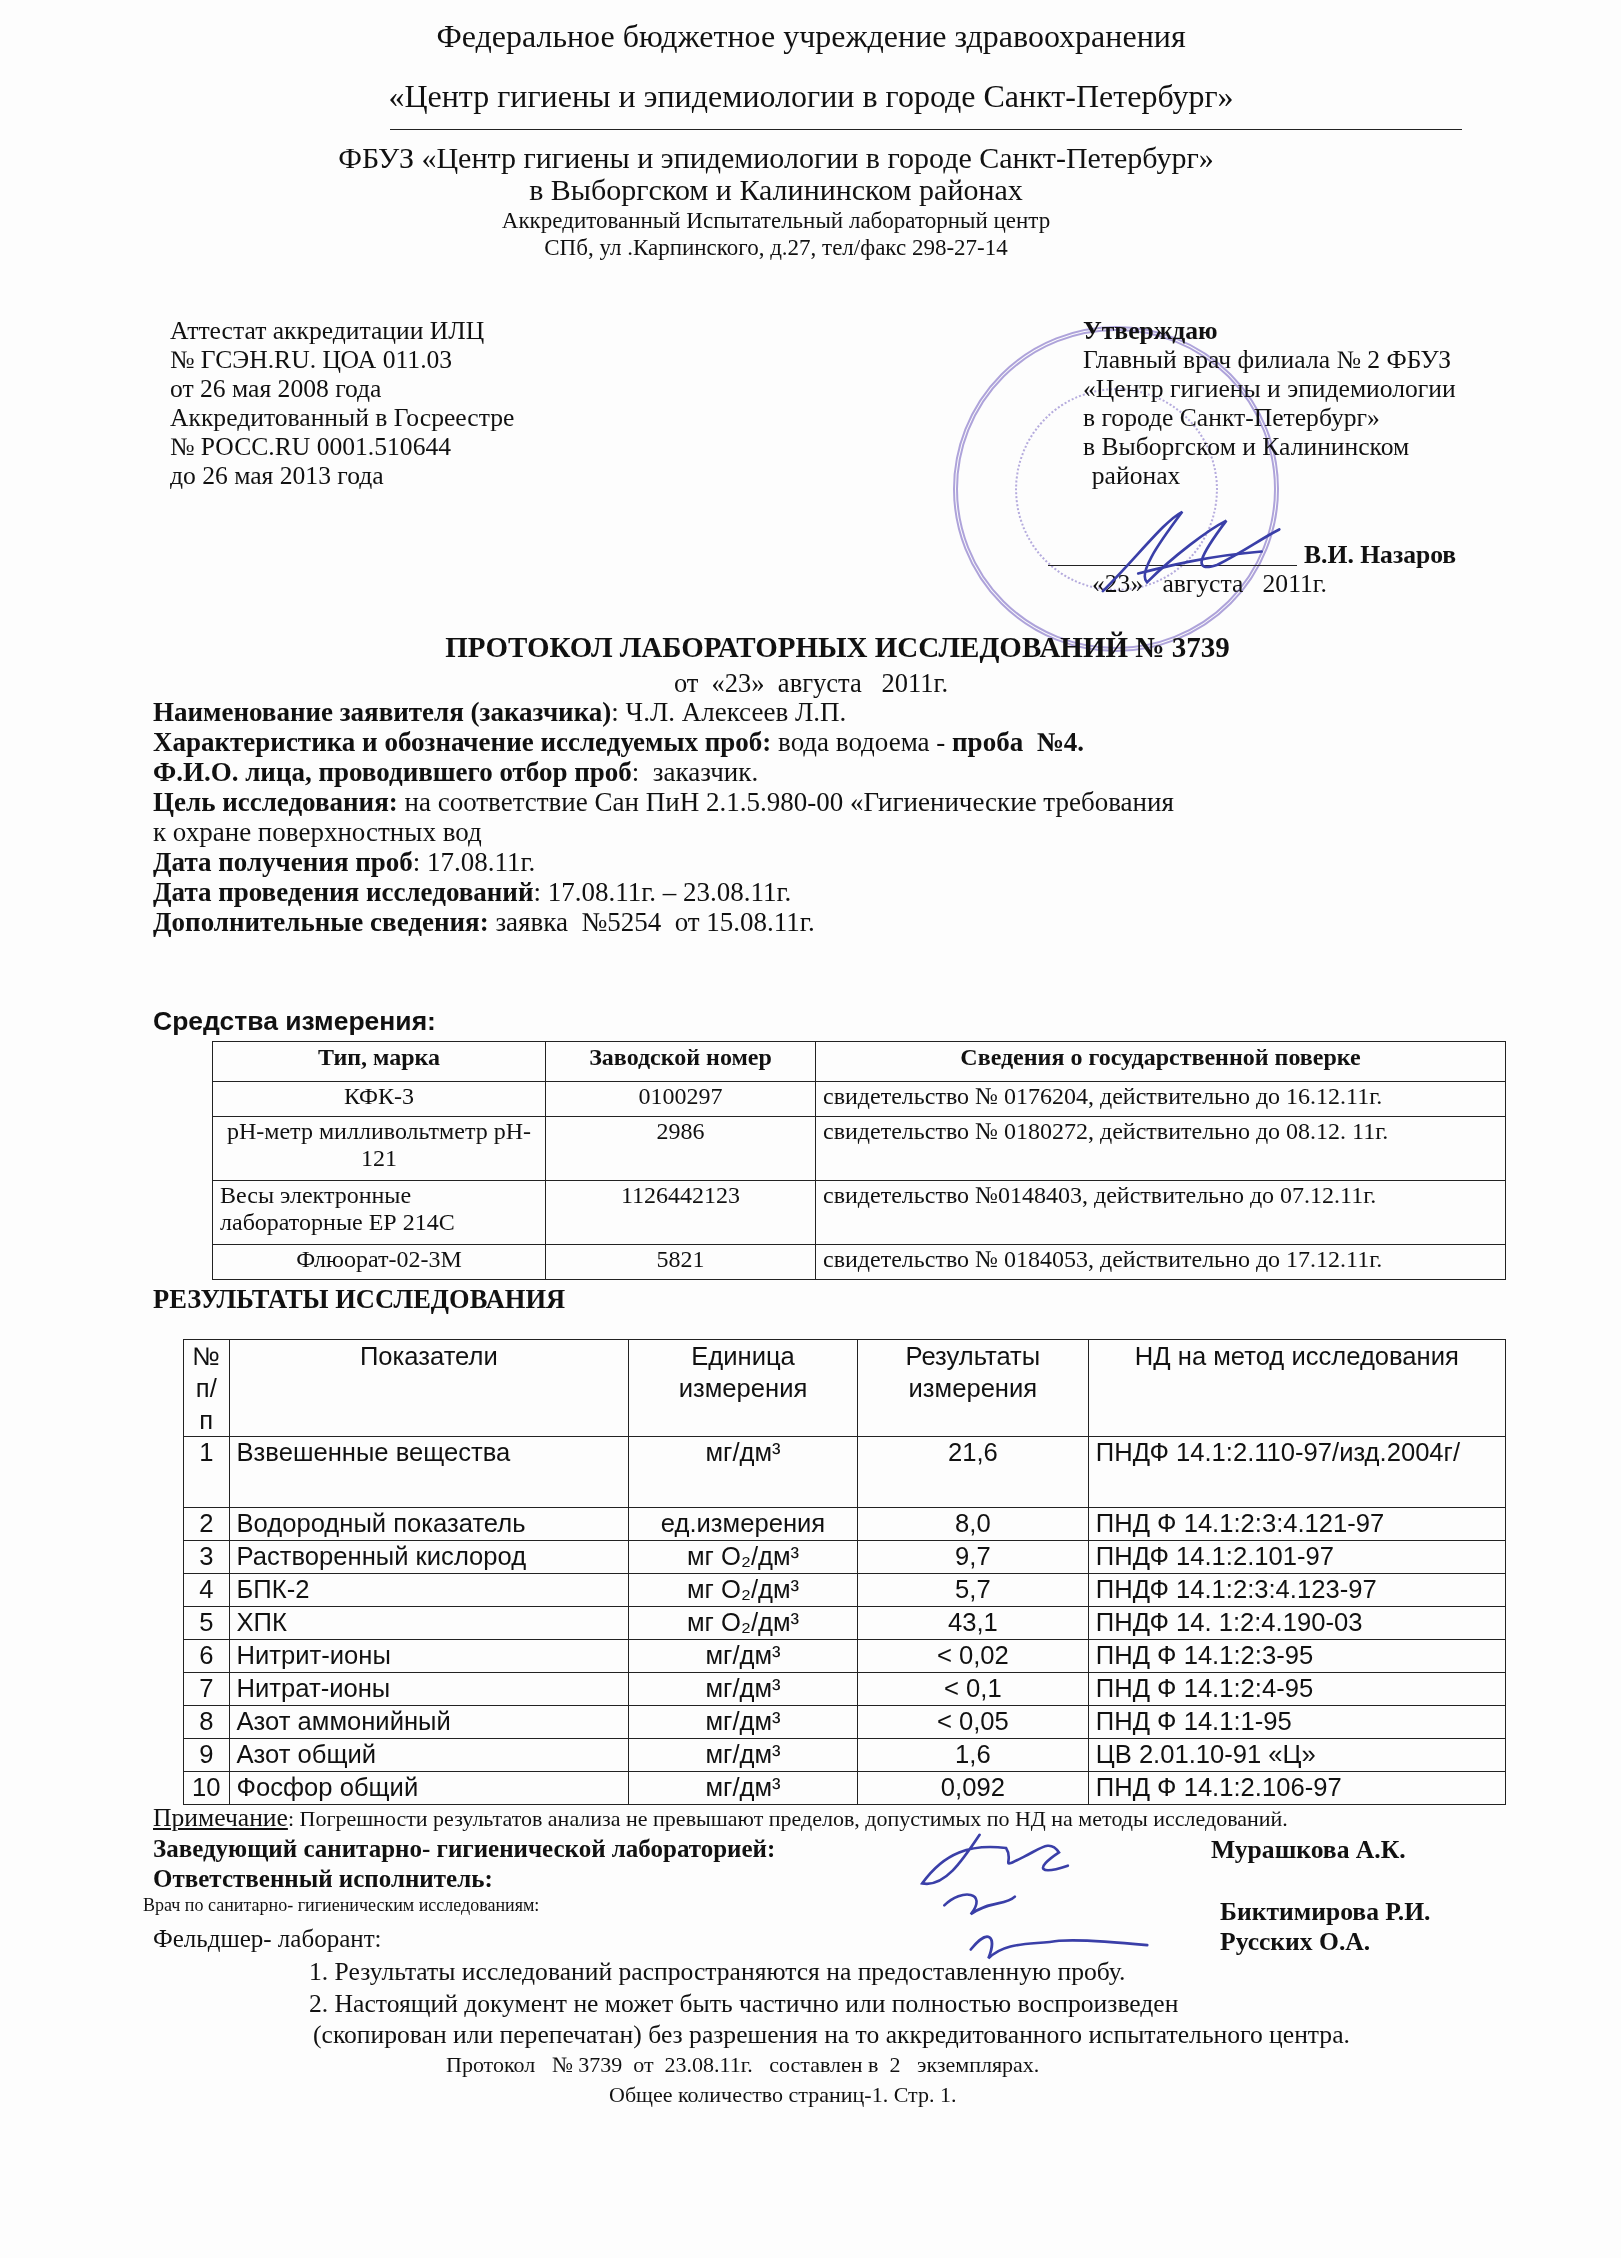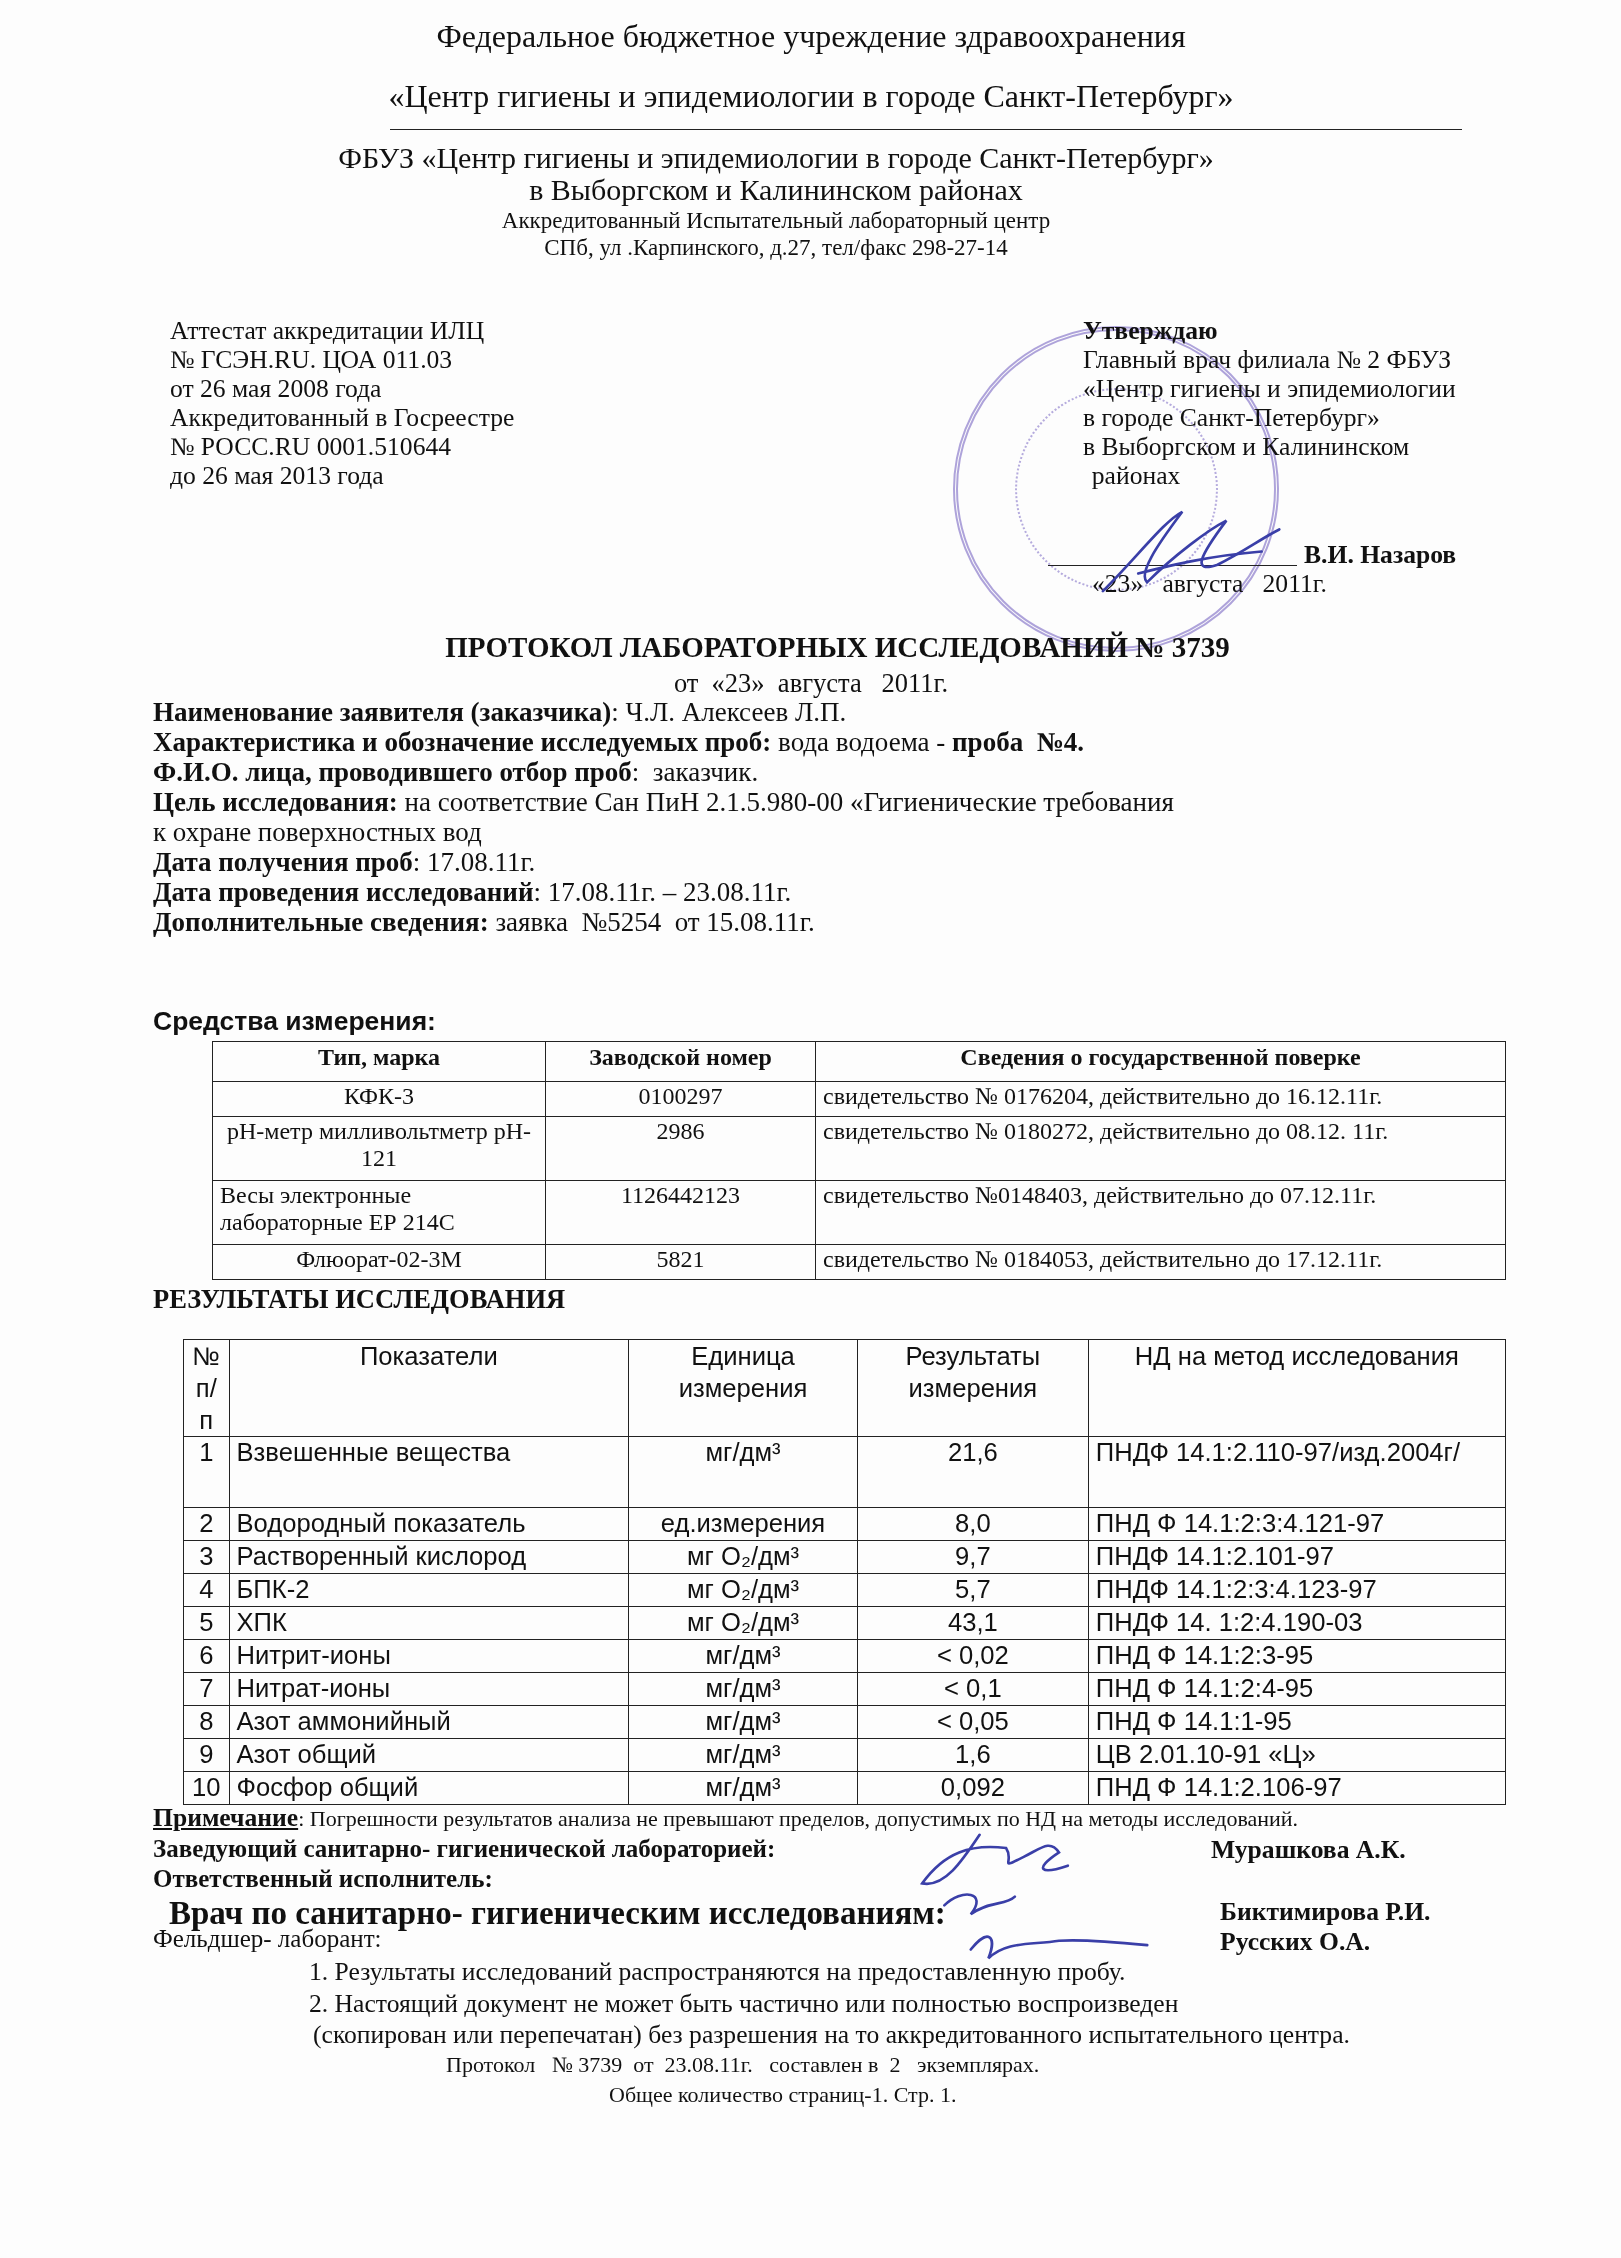--- a/index.html
+++ b/index.html
@@ -208,26 +208,26 @@
         <td class="c">10</td>
         <td>Фосфор общий</td>
         <td class="c">мг/дм³</td>
         <td class="c">0,092</td>
         <td>ПНД Ф 14.1:2.106-97</td>
       </tr>
     </tbody>
 </table>
 
 <div class="abs" style="left:153px; top:1803px; font-size:22px;">
-  <span style="text-decoration:underline; font-size:25.6px;font-weight:bold;">Примечание</span><span>: Погрешности результатов анализа не превышают пределов, допустимых по НД на методы исследований.</span>
+  <span style="text-decoration:underline; font-size:25.6px;">Примечание</span><span>: Погрешности результатов анализа не превышают пределов, допустимых по НД на методы исследований.</span>
 </div>
 <div class="abs b" style="left:153px; top:1835px; font-size:25px;">Заведующий санитарно- гигиенической  лабораторией:</div>
 <div class="abs b" style="left:1211px; top:1835px; font-size:25.6px;">Мурашкова А.К.</div>
 <div class="abs b" style="left:153px; top:1865px; font-size:25px;">Ответственный исполнитель:</div>
-<div class="abs" style="left:169px; top:1895px; font-size:33px;font-weight:bold;">Врач по санитарно- гигиеническим исследованиям:</div>
+<div class="abs" style="left:143px; top:1895px; font-size:18px;">Врач по санитарно- гигиеническим исследованиям:</div>
 <div class="abs b" style="left:1220px; top:1897px; font-size:25.6px;">Биктимирова Р.И.</div>
 <div class="abs" style="left:153px; top:1925px; font-size:25px;">Фельдшер- лаборант:</div>
 <div class="abs b" style="left:1220px; top:1927px; font-size:25.6px;">Русских О.А.</div>
 <svg class="signature" style="left:909px; top:1826px;" width="300" height="150" viewBox="0 0 340 170">
   <path d="M80 10 C60 40 40 70 15 65 C40 30 70 20 110 25 C120 40 100 50 130 35 C150 25 160 15 170 30 C140 50 150 55 180 45"></path>
   <path d="M40 90 C60 70 90 75 70 100 C90 85 110 90 120 80"></path>
   <path d="M70 140 C90 115 100 125 90 150 C110 130 140 135 170 130 C200 128 240 132 270 135"></path>
 </svg>
 
 <div class="abs" style="left:309px; top:1957px; font-size:25.6px;">1. Результаты исследований распространяются на предоставленную пробу.</div>

